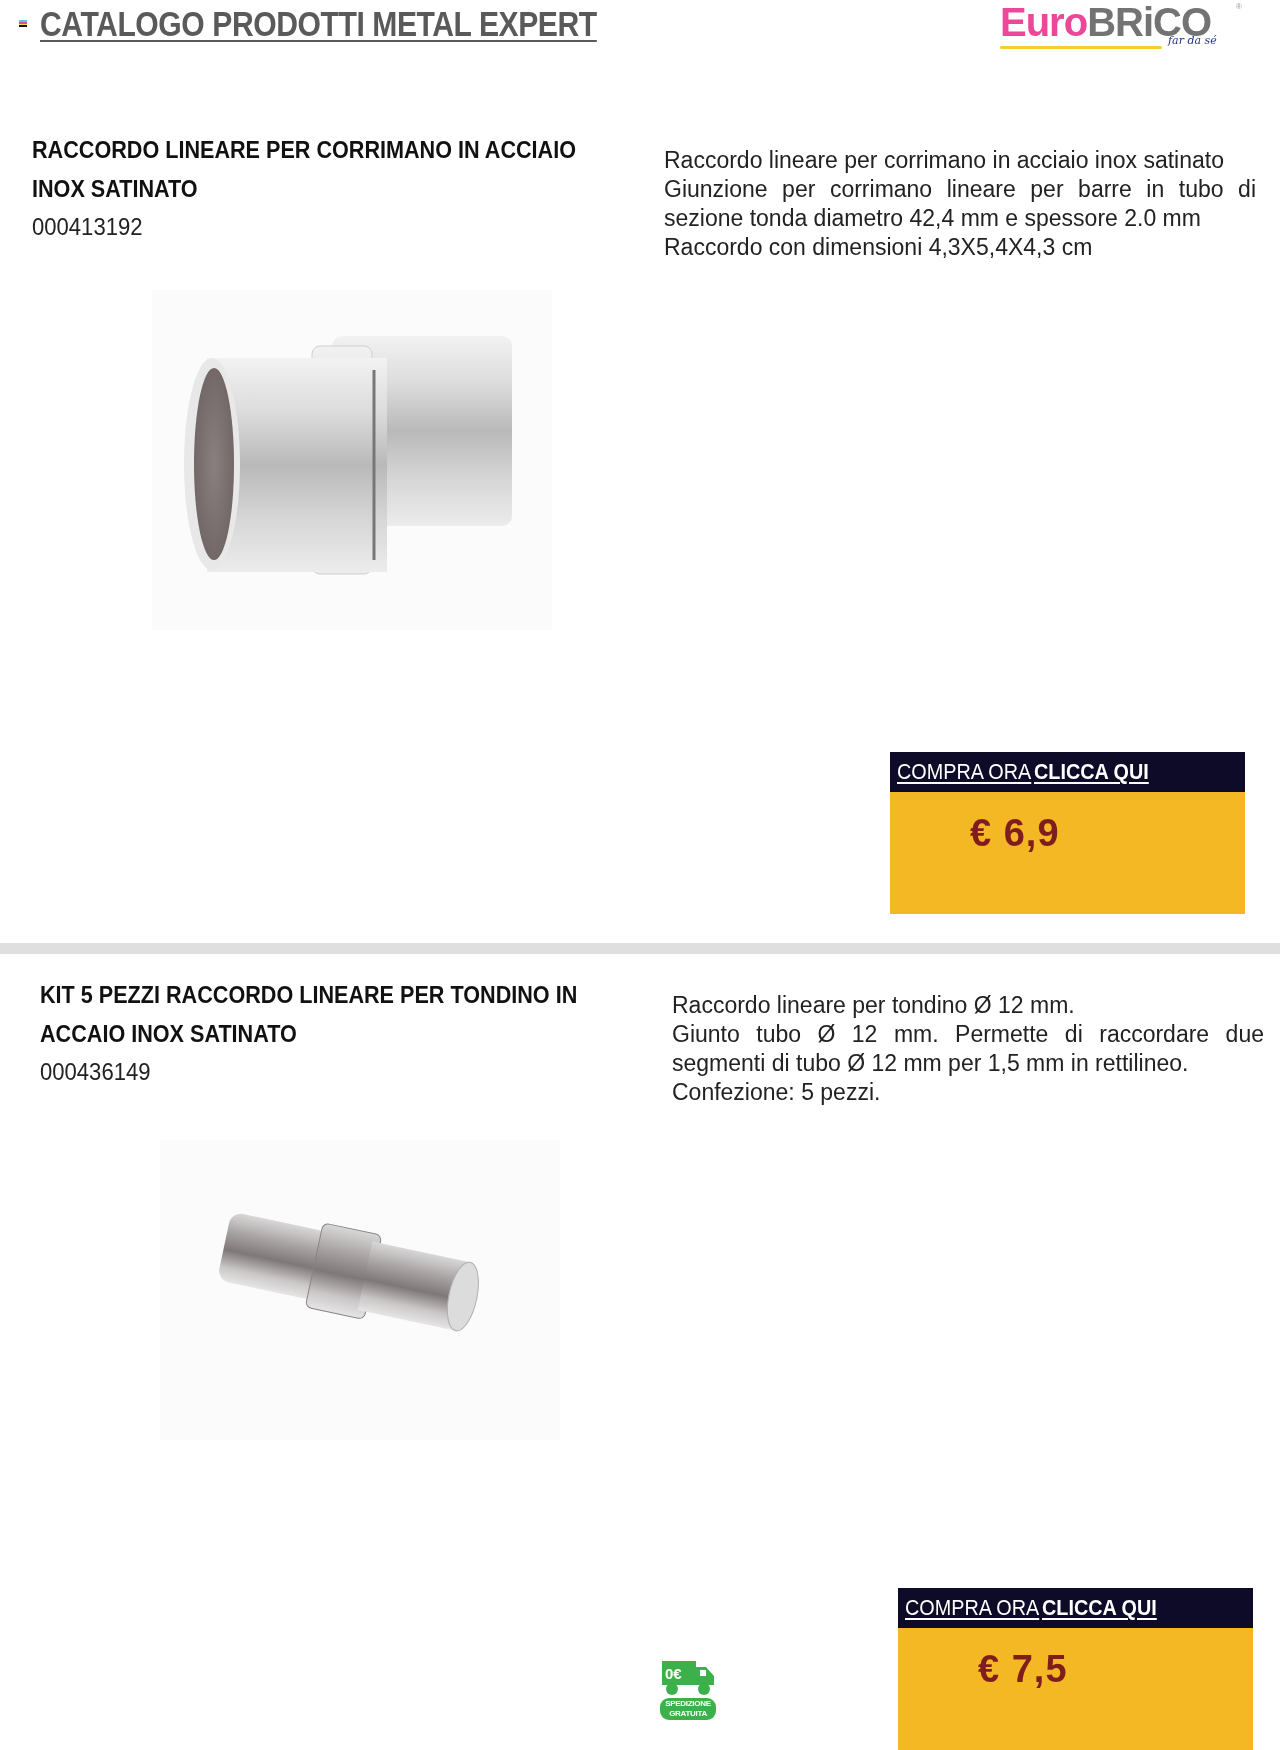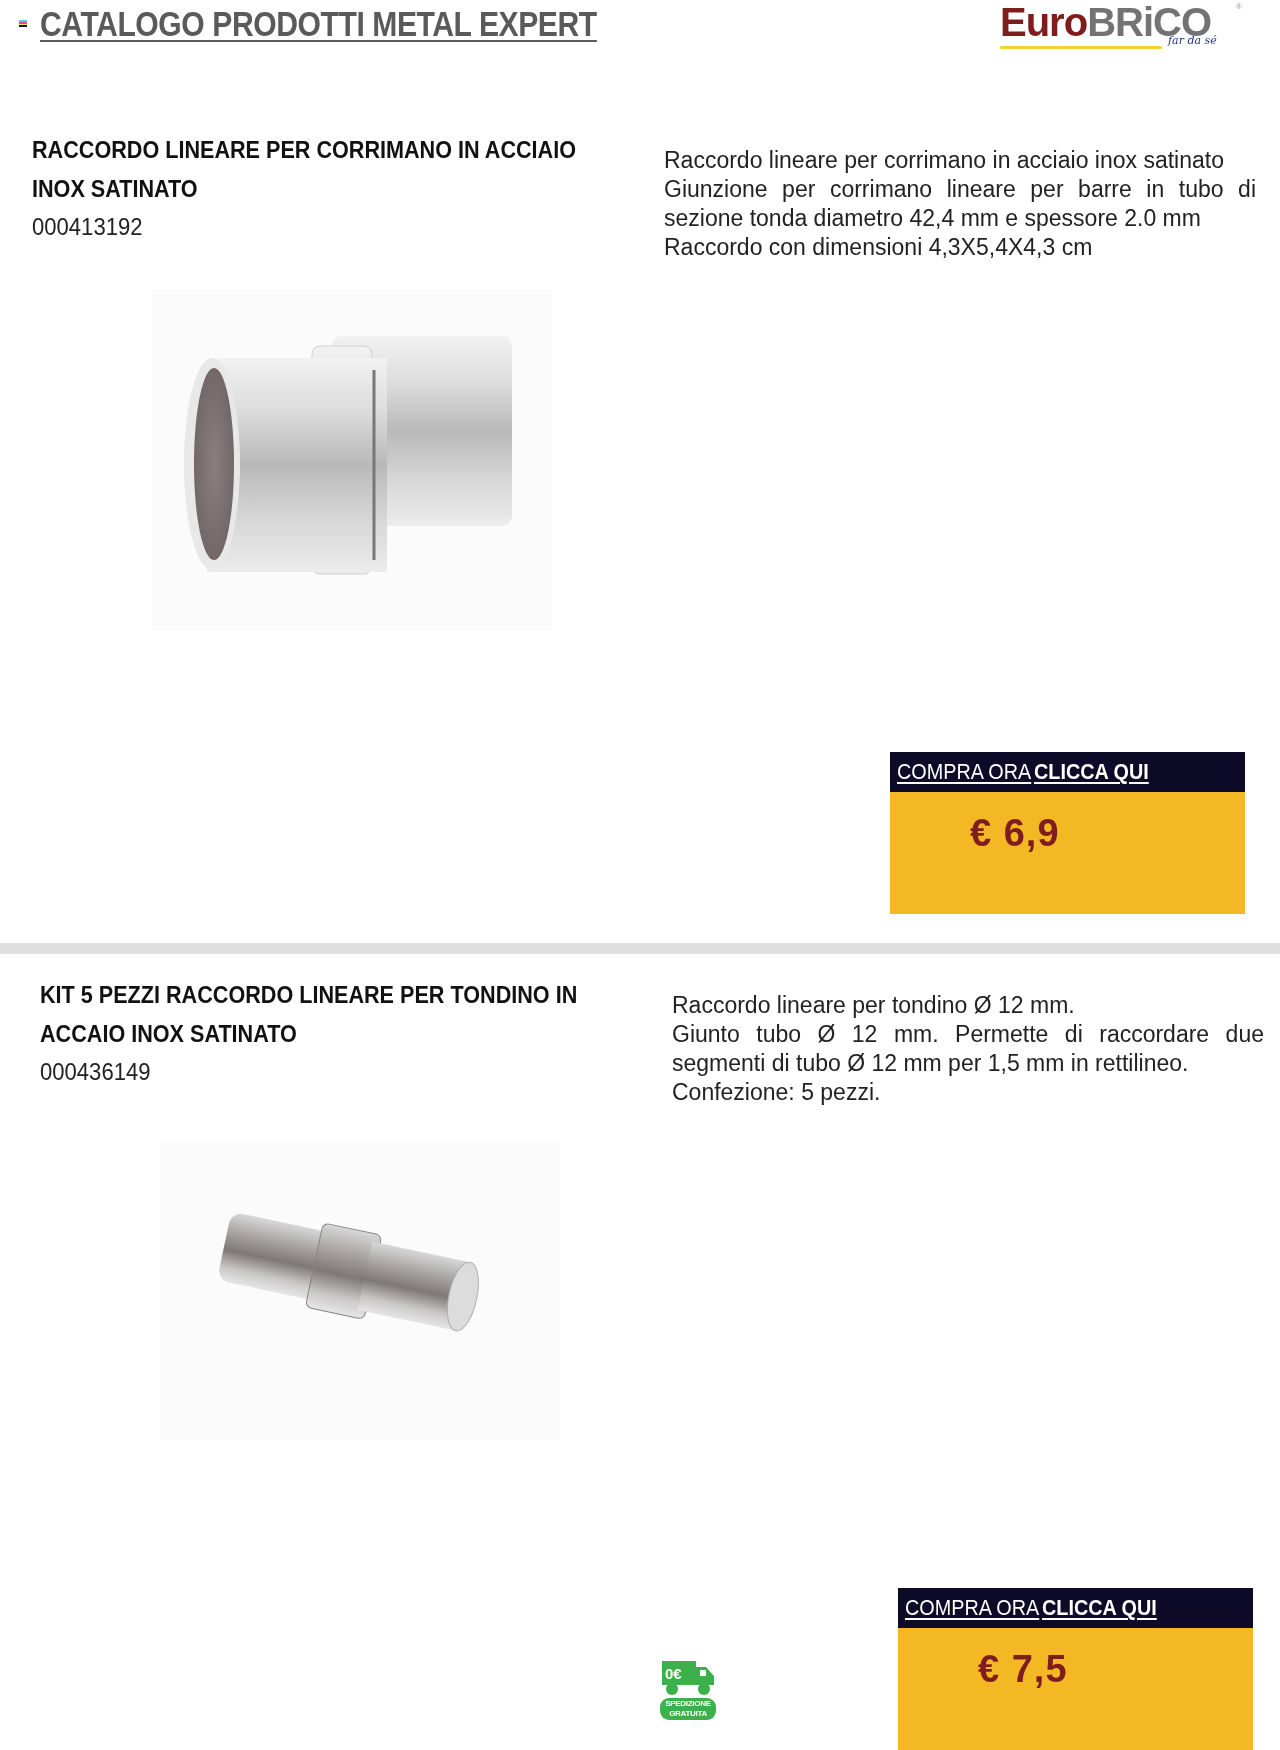--- a/index.html
+++ b/index.html
@@ -12,21 +12,21 @@
   .cmyk-mark span { display: block; height: 2px; width: 8px; }
   .page-title {
     position: absolute; left: 40px; top: 4px;
     font-family: "Liberation Sans", sans-serif; font-weight: bold;
     font-size: 35px; letter-spacing: -0.5px; color: #5a5a5a;
     text-decoration: underline; text-decoration-thickness: 2px; text-underline-offset: 4px;
     transform: scaleX(0.86); transform-origin: left center; white-space: nowrap;
   }
   .logo { position: absolute; left: 996px; top: 0px; width: 250px; height: 58px; }
   .logo-main { position: absolute; left: 4px; top: 0; font-size: 40px; font-weight: bold; letter-spacing: -1px; white-space: nowrap; line-height: 44px; }
-  .logo-euro { color: #7f1d1d; }
+  .logo-euro { color: #ec4899; }
   .logo-brico { color: #737373; }
   .logo-reg { position: absolute; left: 240px; top: 2px; font-size: 8px; color: #999; }
   .logo-line { position: absolute; left: 4px; top: 46px; width: 162px; height: 3px; background: #f2d12e; border-radius: 2px; }
   .logo-tag { position: absolute; left: 172px; top: 34px; font-family: "DejaVu Serif", serif; font-style: italic; font-size: 11px; color: #23337e; white-space: nowrap; }
 
   
   .product { position: absolute; left: 0; width: 1280px; }
   .prod-title {
     position: absolute; left: 32px; width: 620px;
     font-weight: bold; font-size: 24px; line-height: 39px; color: #111;

